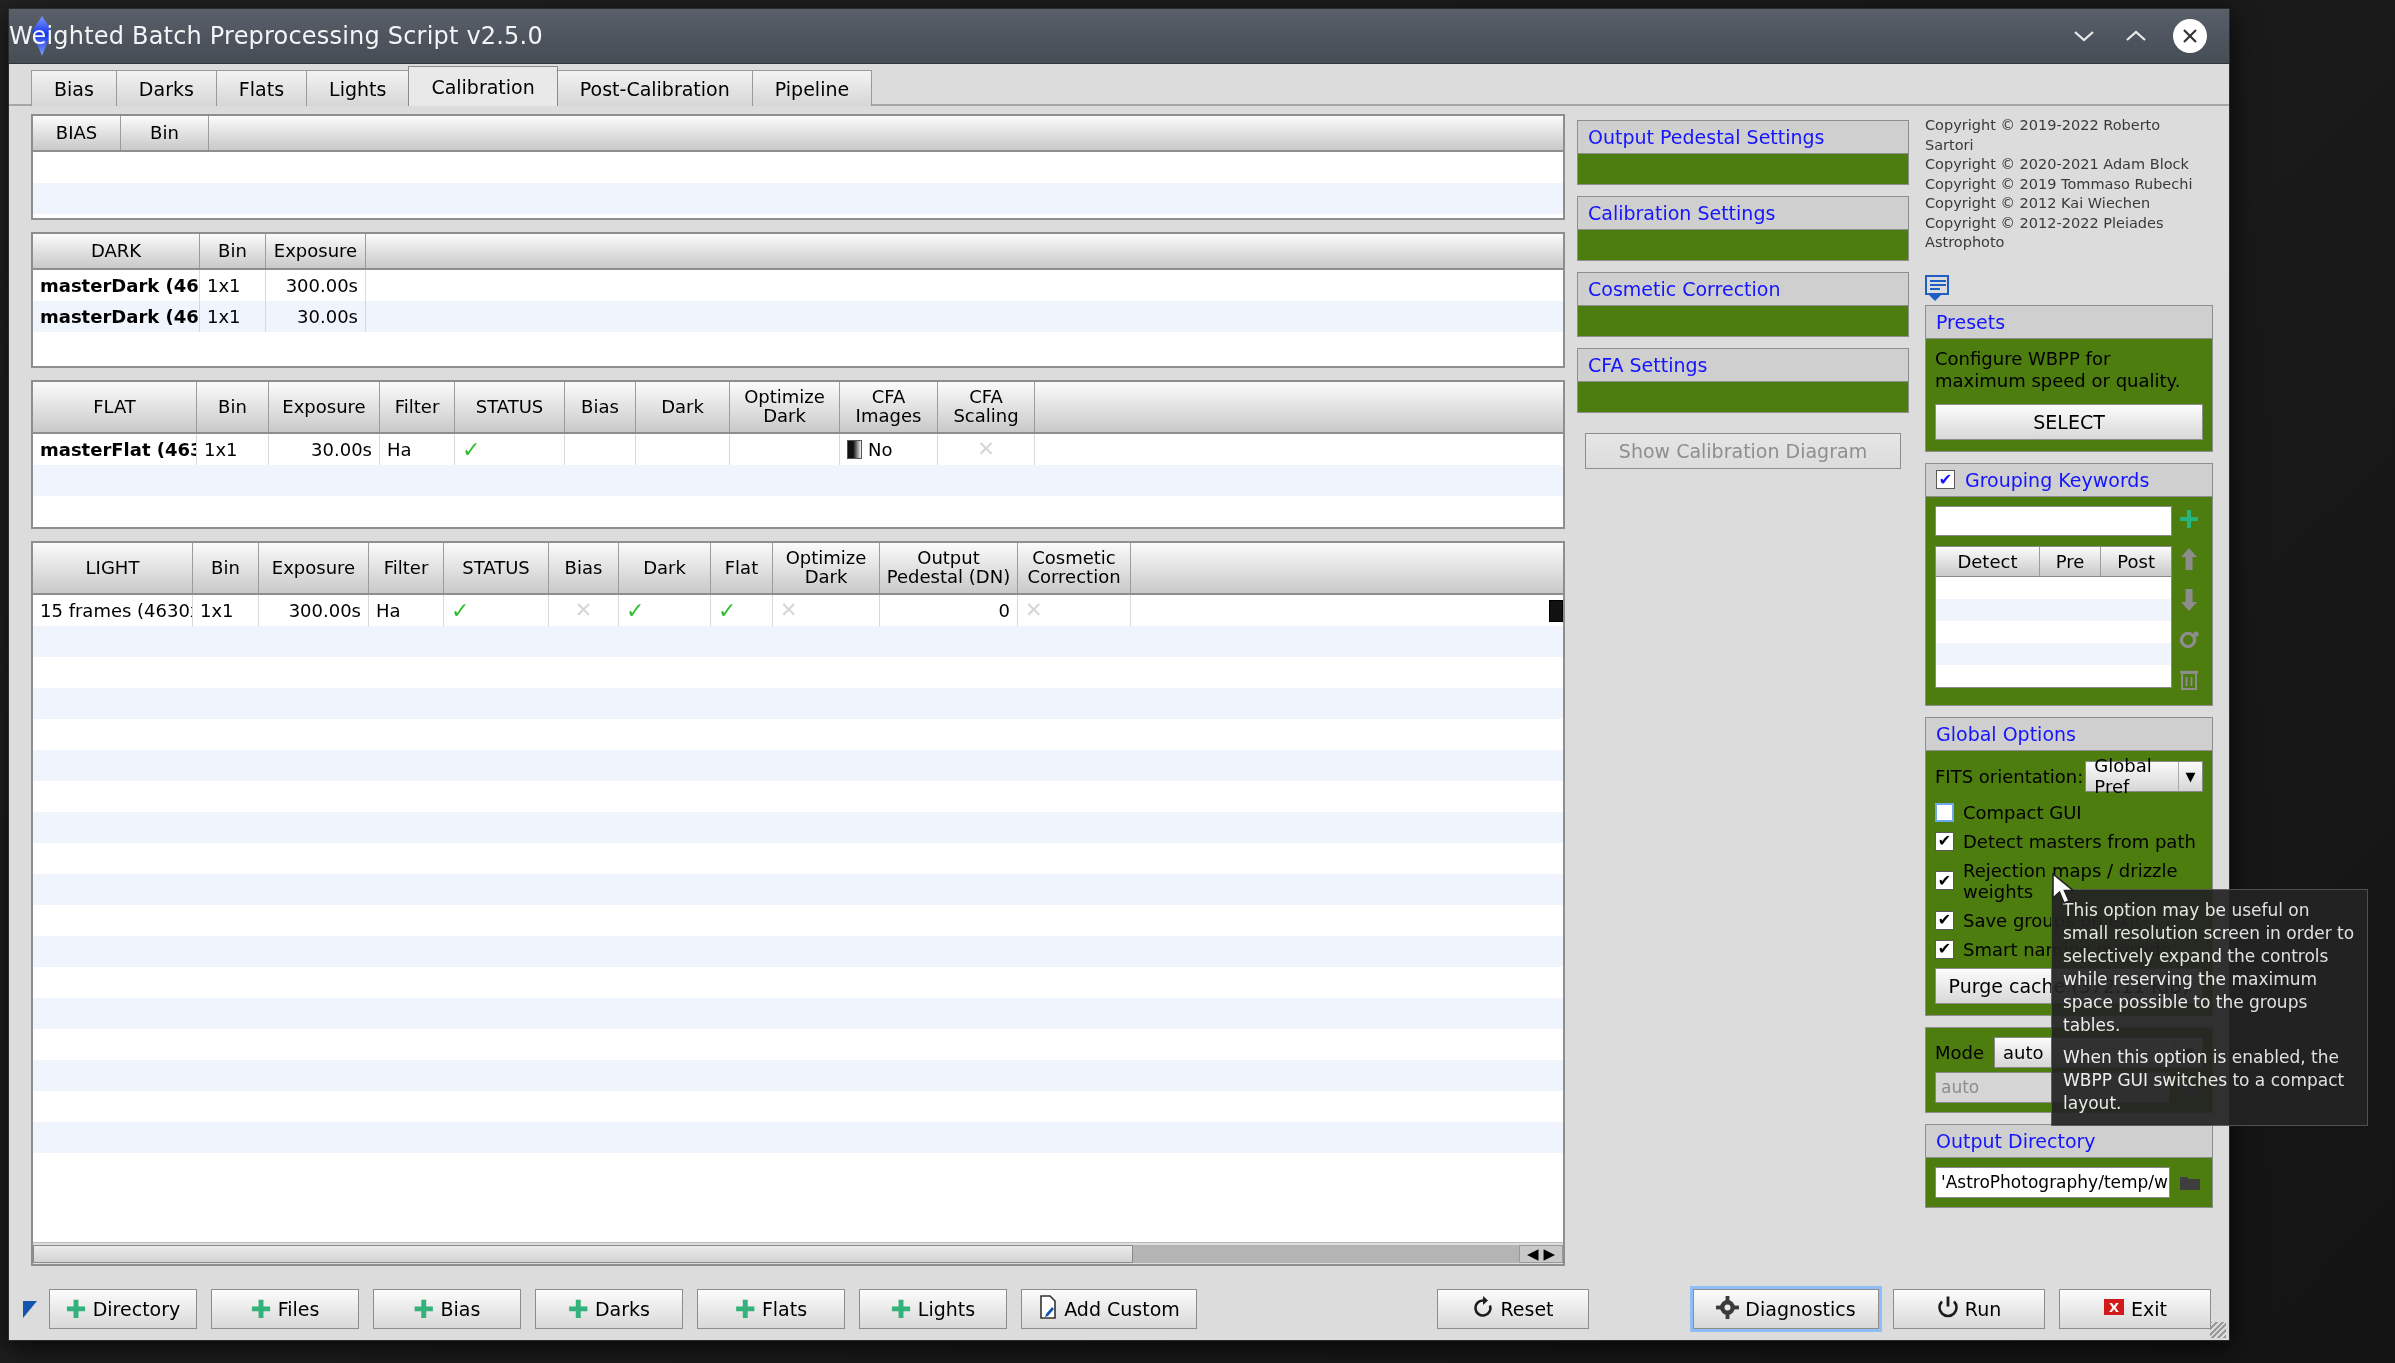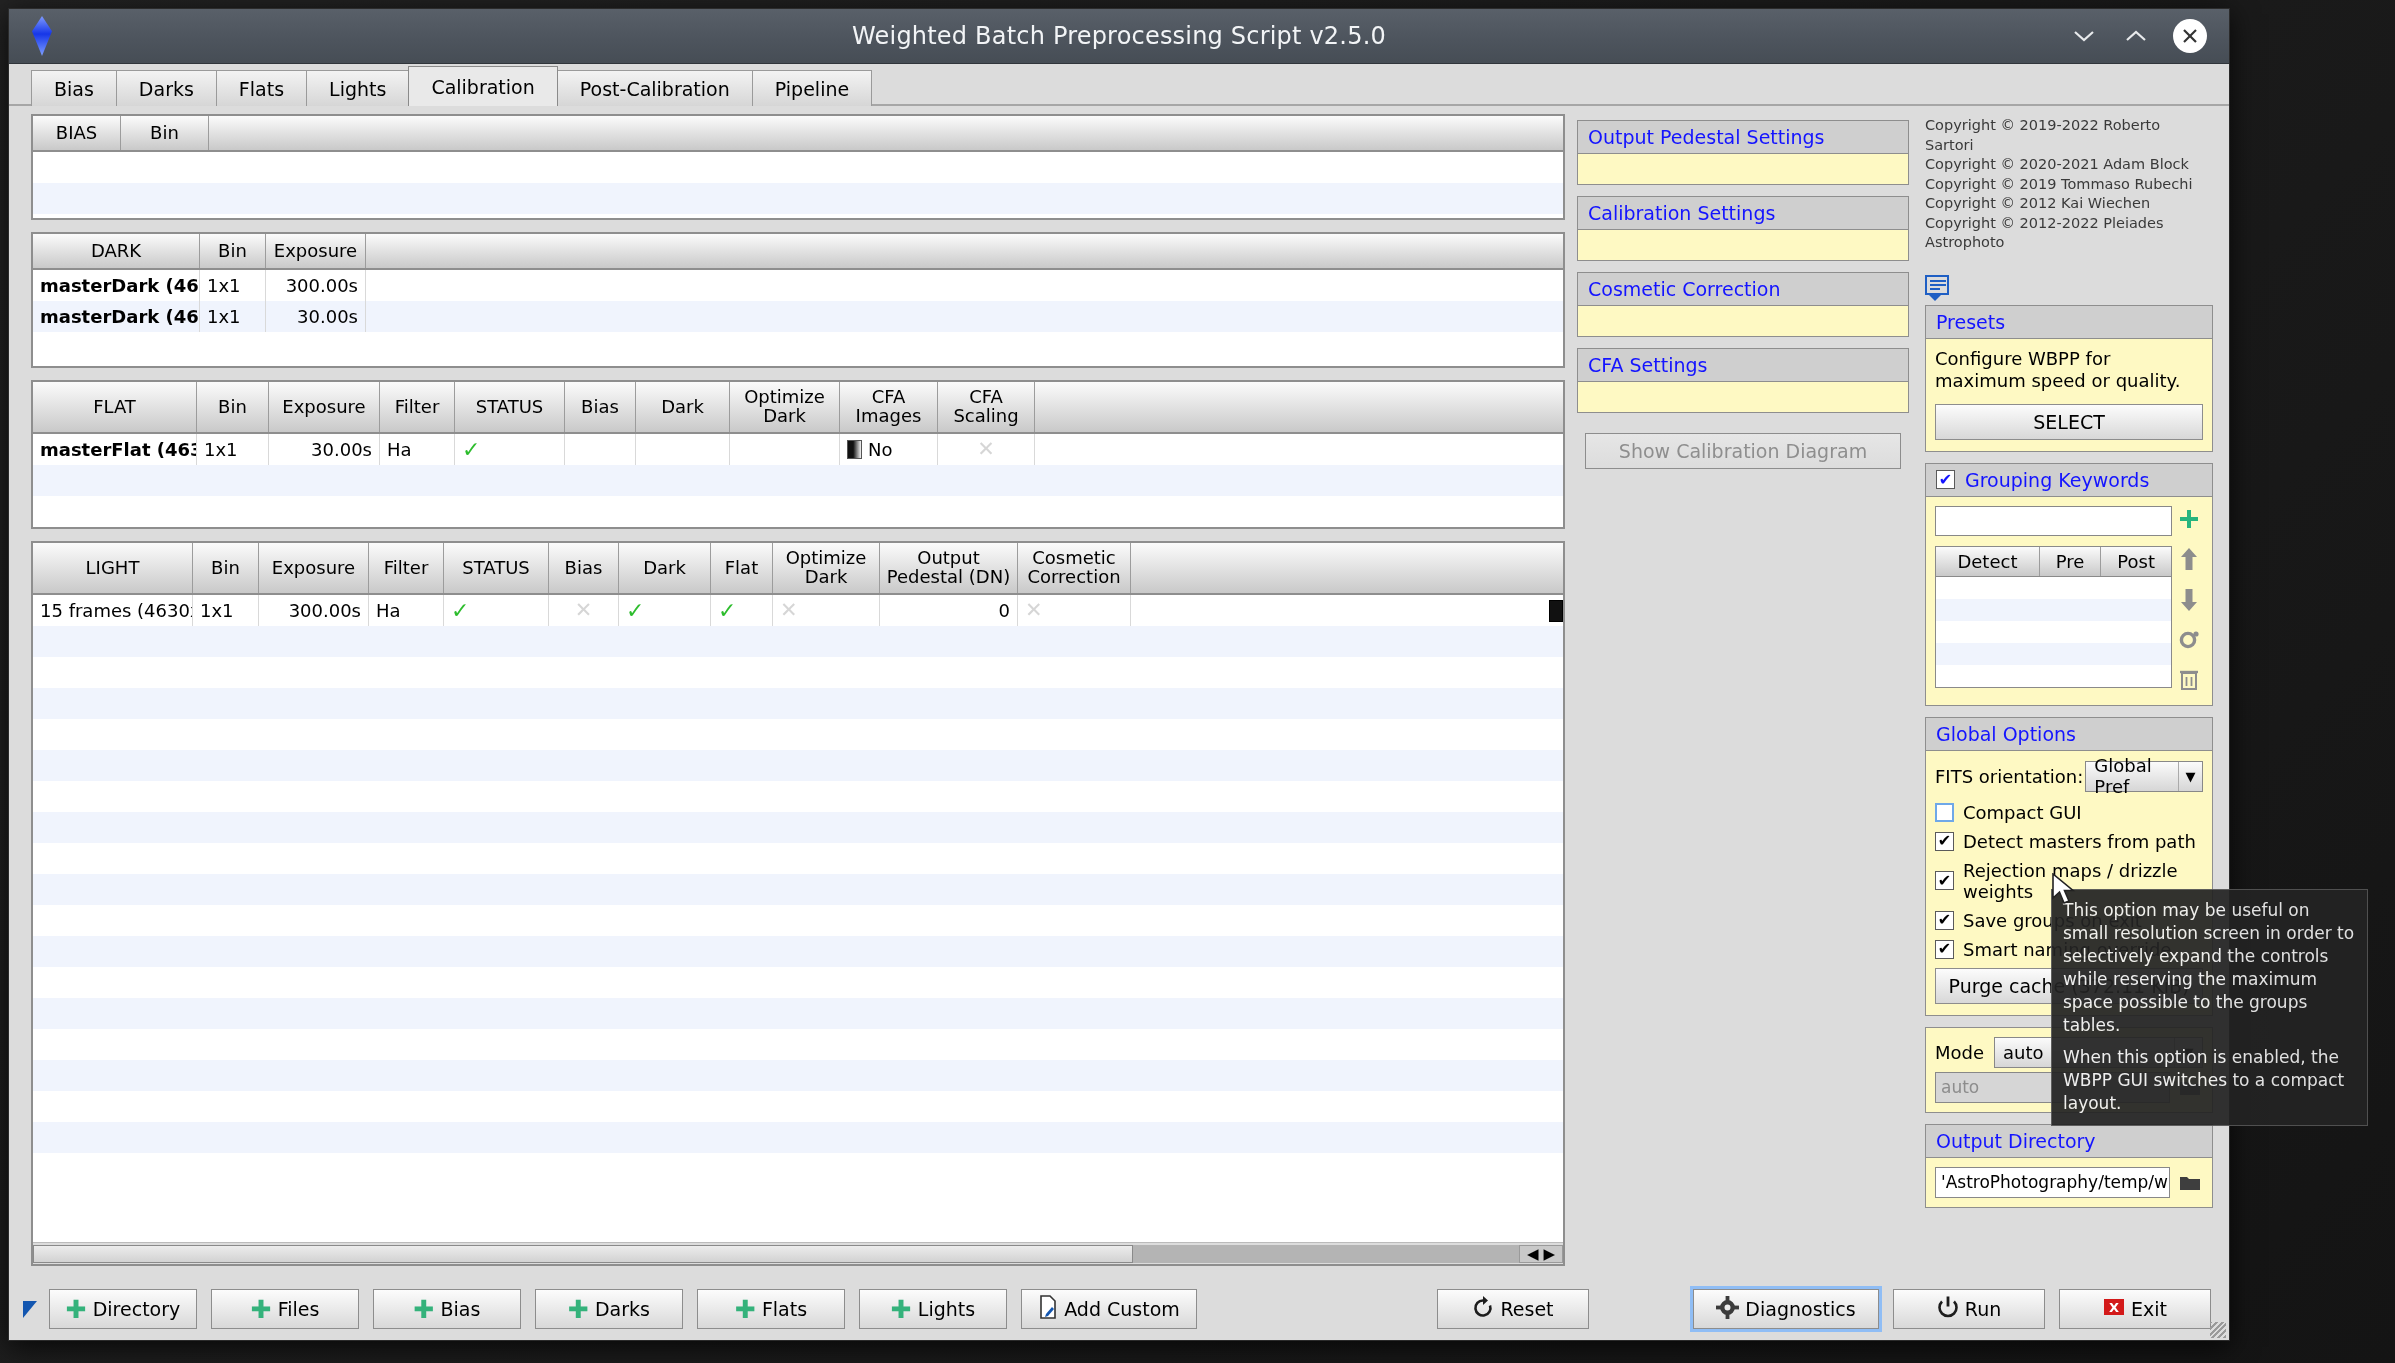--- a/index.html
+++ b/index.html
@@ -30,21 +30,21 @@
     display:flex; align-items:center; position:relative;
     border-bottom:1px solid #30353b;
   }
   #titlebar .app-icon { width:46px; margin-left:10px; display:flex; justify-content:center; }
   .diamond {
     width:20px;height:40px;
     background:linear-gradient(180deg,#7f9bff 0%,#1636e8 45%,#7fa0ff 100%);
     clip-path:polygon(50% 0,100% 38%,50% 100%,0 38%);
   }
   #title-text {
-    position:absolute; left:0; right:0; text-align:center;
+    position:absolute; left:0; right:0; text-align:left;
     color:#f2f4f6; font-size:24px; letter-spacing:.2px;
     pointer-events:none;
   }
   #win-controls {
     margin-left:auto; display:flex; align-items:center; gap:22px;
     padding-right:22px; position:relative; z-index:2;
   }
   .wbtn { width:30px;height:30px; display:flex;align-items:center;justify-content:center; cursor:pointer; }
   .wbtn svg { display:block; }
   .closebtn { width:34px;height:34px;border-radius:50%;background:#fff; }
@@ -106,21 +106,21 @@
              background:linear-gradient(180deg,#ececec,#d2d2d2); border:1px solid #8a8a8a;}
   .hs-arrows{ width:44px; height:18px; display:flex;align-items:center;justify-content:center;gap:5px;
               background:#c9c9c9; border:1px solid #9a9a9a; font-size:15px;}
   
   .secbox { border:1px solid #8e8e8e; margin-bottom:11px; background:#d2d2d2;}
   .sechead {
     background:#cfcfcf; border-bottom:1px solid #8e8e8e;
     color:#1414ff; font-size:19px; padding:5px 10px; cursor:pointer;
     display:flex; align-items:center; gap:10px;
   }
-  .secbody { background:#fef9c3; min-height:28px; }
+  .secbody { background:#4d7c0f; min-height:28px; }
   .btn {
     background:linear-gradient(180deg,#fcfcfc 0%,#d8d8d8 100%);
     border:1px solid #8d8d8d; font-size:19px; padding:6px 10px;
     display:flex;align-items:center;justify-content:center; gap:6px; cursor:pointer;
     font-family:"DejaVu Sans",sans-serif;
   }
   .btn.disabled{ color:#8e8e8e; background:linear-gradient(180deg,#e6e6e6,#dcdcdc); }
   .btn.focus{ outline:3px solid #8fbdf5; outline-offset:0; }
   
   .side-title { font-size:21px; font-weight:bold; line-height:1.2; margin-bottom:18px; }

